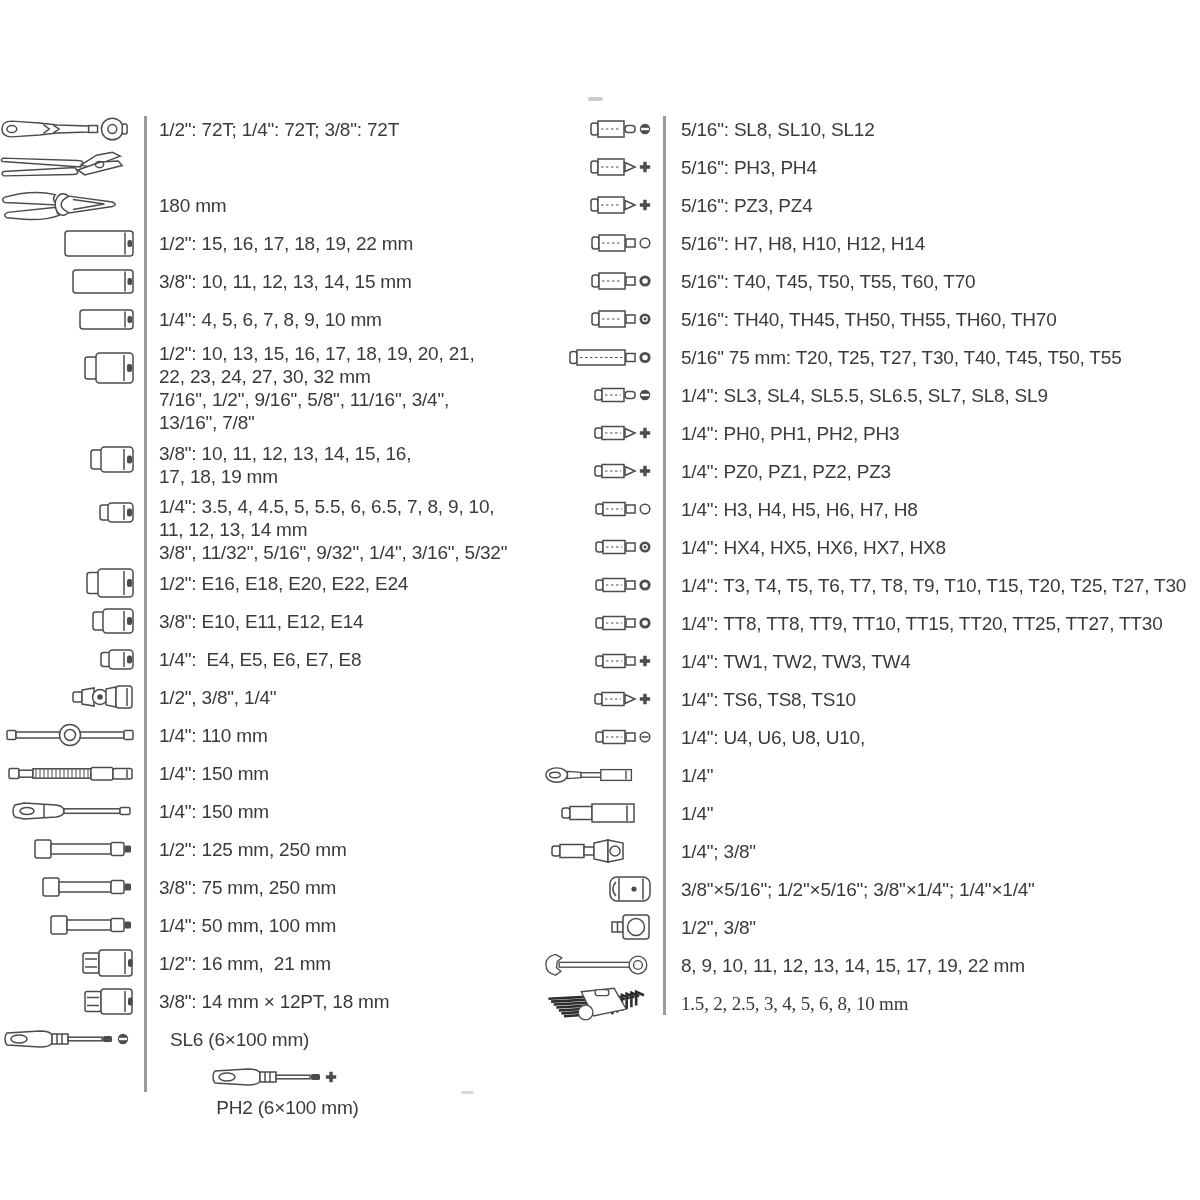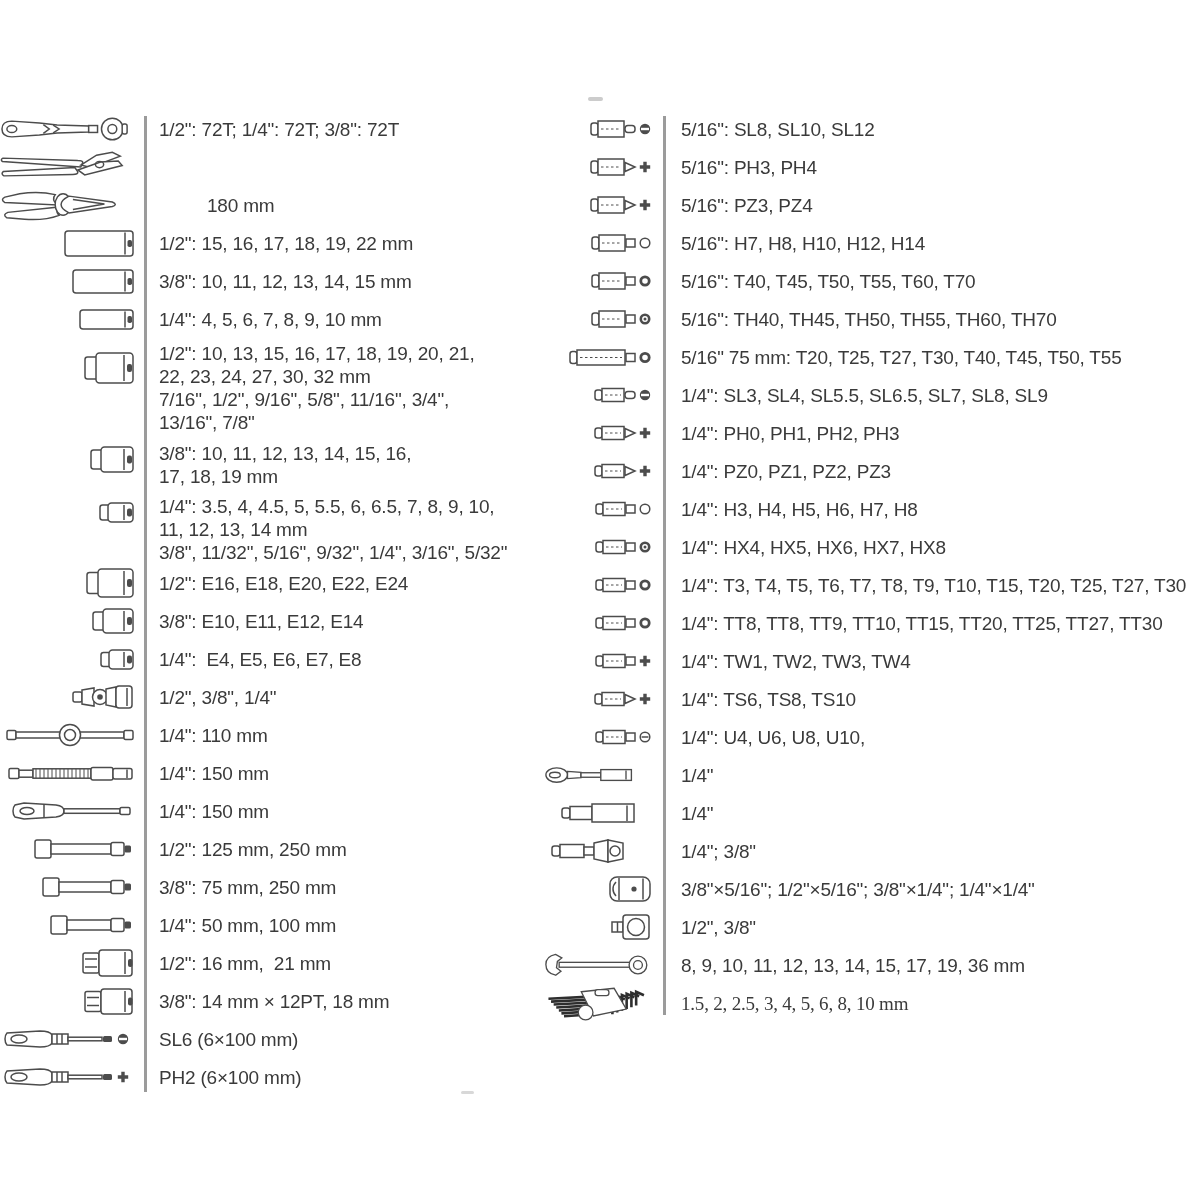--- a/index.html
+++ b/index.html
@@ -53,21 +53,21 @@
         <div class="icon-cell">
           <svg width="136" height="34" viewBox="0 0 136 34" xmlns="http://www.w3.org/2000/svg">
             <path d="M3 8 Q0 9.5 2.5 11.5 L82 17 L84 12.5 Q84 10.5 79 10.5 Z" stroke="#4c4c4c" stroke-width="1.5" fill="#ffffff"></path>
     <path d="M4 26 Q0.5 24 3.5 21.5 L76 17.5 L79 22 Q79 24.5 74 24.5 Z" stroke="#4c4c4c" stroke-width="1.5" fill="#ffffff"></path>
     <path d="M82 15 L98 5 L114 2 L122 6 L106 12 L94 18 Z" stroke="#4c4c4c" stroke-width="1.5" fill="#ffffff"></path>
     <path d="M79 20 L102 12 L120 11 L124 15.5 L106 20 L86 25 Z" stroke="#4c4c4c" stroke-width="1.5" fill="#ffffff"></path>
     <ellipse cx="101" cy="14.5" rx="4.2" ry="3.2" stroke="#4c4c4c" stroke-width="1.5" fill="none"></ellipse>
           </svg>
         </div>
       </div>
-      <div class="row" style="height: 38px; gap: 48px;">
+      <div class="row" style="height: 38px;">
         <div class="icon-cell">
           <svg width="136" height="36" viewBox="0 0 136 36" xmlns="http://www.w3.org/2000/svg">
             <path d="M5 10 Q0 12.5 5 15.5 L58 18 Q52 12 56 7.5 Q40 3.5 20 6.5 Z" stroke="#4c4c4c" stroke-width="1.5" fill="#ffffff"></path>
     <path d="M7 31 Q2 28 8 25.5 L60 20 Q56 25 60 28.5 Q45 34 25 32.5 Z" stroke="#4c4c4c" stroke-width="1.5" fill="#ffffff"></path>
     <ellipse cx="64" cy="17.5" rx="8" ry="11" stroke="#4c4c4c" stroke-width="1.5" fill="#ffffff"></ellipse>
     <path d="M70 9 L114 15 Q120 17.5 114 19.5 L70 26 Q62 22 62 17.5 Q62 13 70 9 Z" stroke="#4c4c4c" stroke-width="1.5" fill="#ffffff"></path>
     <path d="M74 12.5 L106 17 L74 22.5" stroke="#4c4c4c" stroke-width="1.5" fill="none"></path>
           </svg>
         </div>
         <div class="label-cell"><span class="label">180 mm</span></div>
@@ -291,37 +291,37 @@
             <rect x="1" y="3.5" width="16" height="20" rx="2" stroke="#4c4c4c" stroke-width="1.5" fill="#ffffff"></rect>
    <line x1="3" y1="9.5" x2="15" y2="9.5" stroke="#4c4c4c" stroke-width="1.5" fill="none"></line>
    <line x1="3" y1="17.5" x2="15" y2="17.5" stroke="#4c4c4c" stroke-width="1.5" fill="none"></line>
    <rect x="17" y="1" width="31" height="25" rx="3" stroke="#4c4c4c" stroke-width="1.5" fill="#ffffff"></rect>
    <line x1="41" y1="3" x2="41" y2="24" stroke="#4c4c4c" stroke-width="1.5" fill="none"></line>
    <rect x="44" y="9.5" width="4.5" height="8" rx="2" fill="#4c4c4c"></rect>
           </svg>
         </div>
         <div class="label-cell"><span class="label">3/8": 14 mm × 12PT, 18 mm</span></div>
       </div>
-      <div class="row" style="height: 38px;">
+      <div class="row" style="height: 38px; gap: 11px;">
         <div class="icon-cell">
           <svg width="130" height="26" viewBox="0 0 130 26" xmlns="http://www.w3.org/2000/svg">
             <path d="M3 7 Q1 9 1 13 Q1 17 3 19 L36 21 Q46 21 48 17 L48 9 Q46 5 36 5 Z" stroke="#4c4c4c" stroke-width="1.5" fill="#ffffff"></path>
     <ellipse cx="15" cy="13" rx="8" ry="4" stroke="#4c4c4c" stroke-width="1.5" fill="none"></ellipse>
     <rect x="48" y="8" width="16" height="10" stroke="#4c4c4c" stroke-width="1.5" fill="#ffffff"></rect>
     <line x1="53" y1="8" x2="53" y2="18" stroke="#4c4c4c" stroke-width="1.5" fill="none"></line>
             <line x1="58" y1="8" x2="58" y2="18" stroke="#4c4c4c" stroke-width="1.5" fill="none"></line>
     <rect x="64" y="11.2" width="34" height="3.6" stroke="#4c4c4c" stroke-width="1.5" fill="#ffffff"></rect>
     <rect x="99" y="10" width="9" height="6" rx="1.5" fill="#4c4c4c"></rect>
             <circle cx="119" cy="13" r="5.2" fill="#4c4c4c"></circle>
             <rect x="115" y="11.8" width="8" height="2.4" fill="#fff"></rect>
           </svg>
         </div>
         <div class="label-cell"><span class="label">SL6 (6×100 mm)</span></div>
       </div>
-      <div class="row" style="height: 38px;">
+      <div class="row" style="height: 38px; flex-direction: column;">
         <div class="icon-cell">
           <svg width="130" height="26" viewBox="0 0 130 26" xmlns="http://www.w3.org/2000/svg">
             <path d="M3 7 Q1 9 1 13 Q1 17 3 19 L36 21 Q46 21 48 17 L48 9 Q46 5 36 5 Z" stroke="#4c4c4c" stroke-width="1.5" fill="#ffffff"></path>
     <ellipse cx="15" cy="13" rx="8" ry="4" stroke="#4c4c4c" stroke-width="1.5" fill="none"></ellipse>
     <rect x="48" y="8" width="16" height="10" stroke="#4c4c4c" stroke-width="1.5" fill="#ffffff"></rect>
     <line x1="53" y1="8" x2="53" y2="18" stroke="#4c4c4c" stroke-width="1.5" fill="none"></line>
             <line x1="58" y1="8" x2="58" y2="18" stroke="#4c4c4c" stroke-width="1.5" fill="none"></line>
     <rect x="64" y="11.2" width="34" height="3.6" stroke="#4c4c4c" stroke-width="1.5" fill="#ffffff"></rect>
     <rect x="99" y="10" width="9" height="6" rx="1.5" fill="#4c4c4c"></rect>
             <path d="M117.3 7.8 h3.4 v3.5 h3.5 v3.4 h-3.5 v3.5 h-3.4 v-3.5 h-3.5 v-3.4 h3.5 Z" fill="#4c4c4c"></path>
@@ -603,21 +603,21 @@
       </div>
       <div class="row" style="height: 38px;">
         <div class="icon-cell">
           <svg width="122" height="28" viewBox="0 0 122 28" xmlns="http://www.w3.org/2000/svg">
             <path d="M12 2 Q1 4 1 13.5 Q1 23.5 12 25.5 L18 21 L13 17 L14 10 L19 6 Z" stroke="#4c4c4c" stroke-width="1.5" fill="#ffffff"></path>
     <rect x="16" y="11" width="80" height="5.5" stroke="#4c4c4c" stroke-width="1.5" fill="#ffffff"></rect>
     <circle cx="105" cy="14" r="10" stroke="#4c4c4c" stroke-width="1.5" fill="#ffffff"></circle>
     <circle cx="105" cy="14" r="5" stroke="#4c4c4c" stroke-width="1.5" fill="#ffffff"></circle>
           </svg>
         </div>
-        <div class="label-cell"><span class="label">8, 9, 10, 11, 12, 13, 14, 15, 17, 19, 36 mm</span></div>
+        <div class="label-cell"><span class="label">8, 9, 10, 11, 12, 13, 14, 15, 17, 19, 22 mm</span></div>
       </div>
       <div class="row" style="height: 38px; font-family: Liberation Serif, serif;">
         <div class="icon-cell">
           <svg width="125" height="42" viewBox="0 0 125 42" xmlns="http://www.w3.org/2000/svg">
             <line x1="4" y1="16" x2="64" y2="13" stroke="#2e2e2e" stroke-width="3"></line>
             <line x1="7" y1="19.4" x2="64" y2="16.4" stroke="#2e2e2e" stroke-width="3"></line>
             <line x1="10" y1="22.8" x2="64" y2="19.8" stroke="#2e2e2e" stroke-width="3"></line>
             <line x1="13" y1="26.2" x2="64" y2="23.2" stroke="#2e2e2e" stroke-width="3"></line>
             <line x1="16" y1="29.6" x2="64" y2="26.6" stroke="#2e2e2e" stroke-width="3"></line>
             <line x1="19" y1="33" x2="64" y2="30" stroke="#2e2e2e" stroke-width="3"></line>

